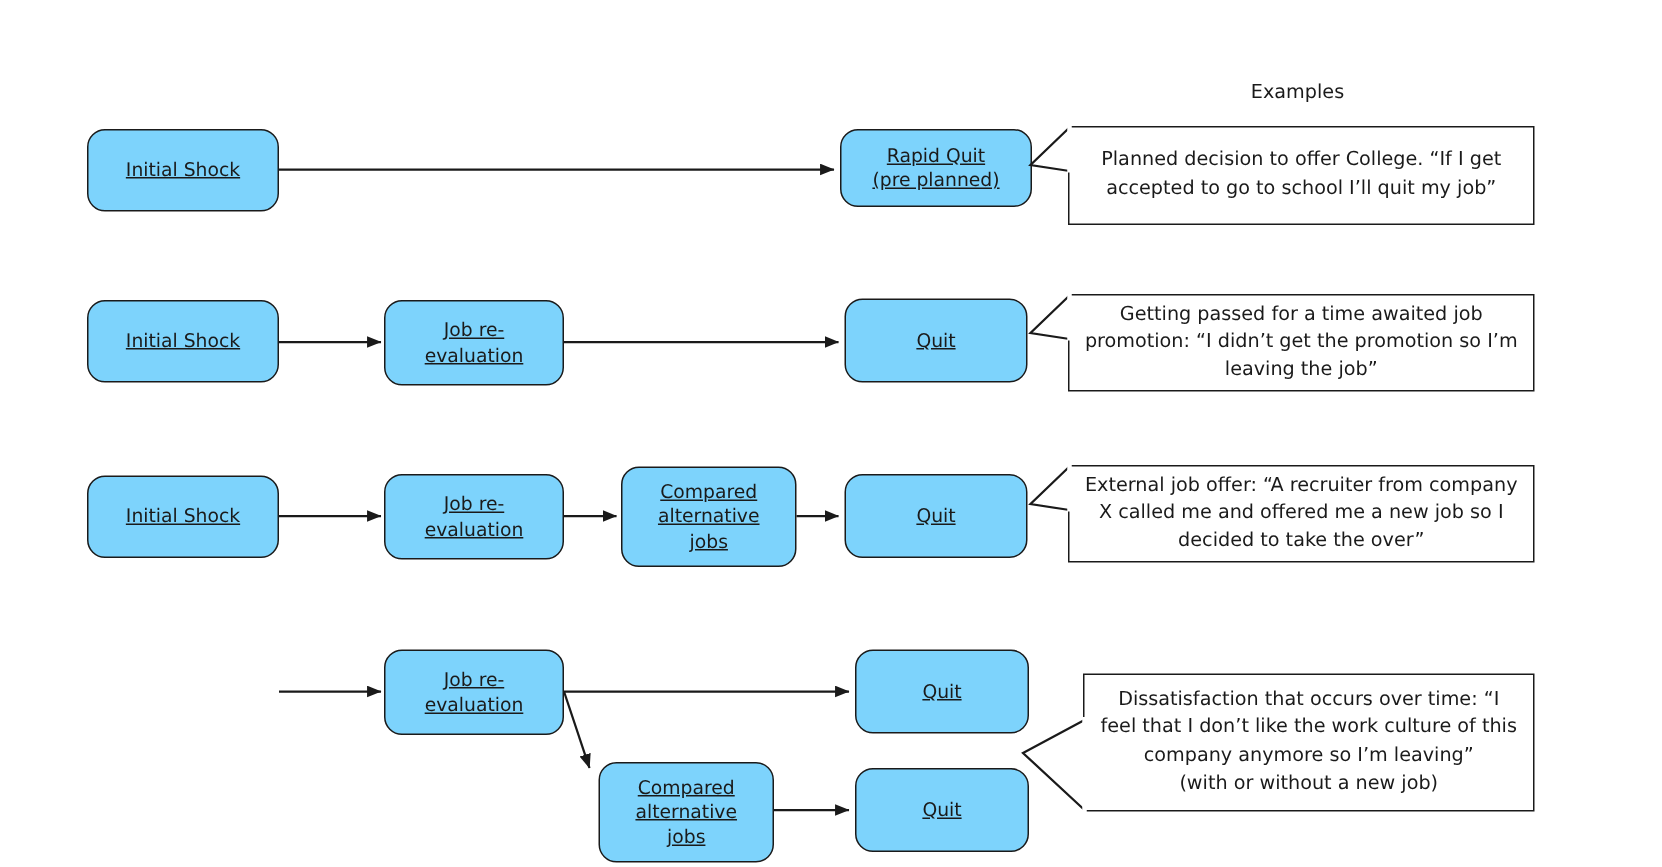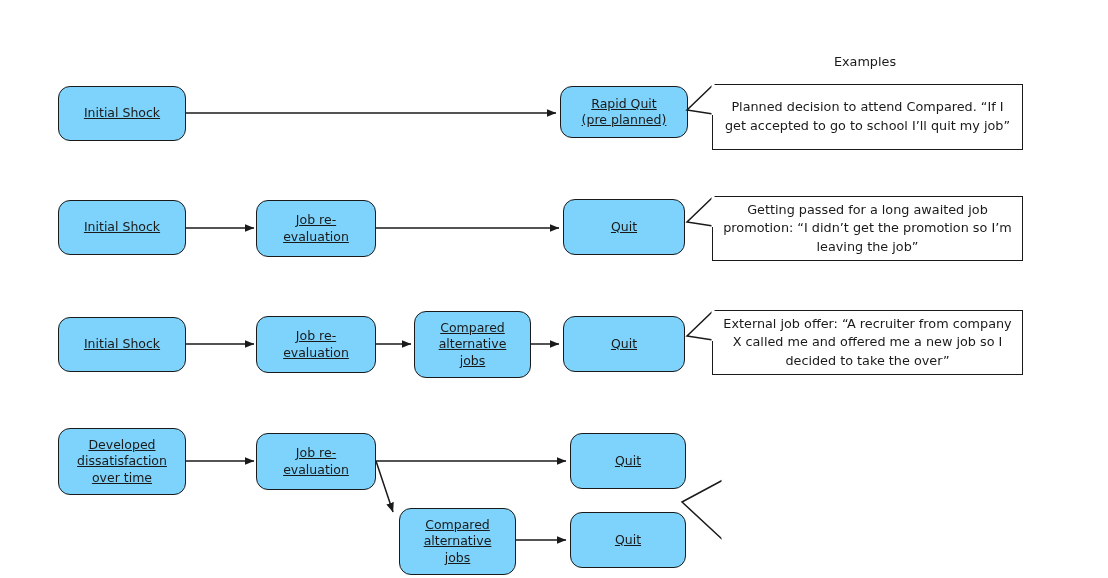--- a/index.html
+++ b/index.html
@@ -121,53 +121,52 @@
     <line x1="45" y1="0" x2="45" y2="64" stroke="#ffffff" stroke-width="3"></line>
   </svg>
 
   <div class="section-label" style="left:805px; width:120px; top:54px;">Examples</div>
 
   <div class="node" style="left:58px; top:86px; width:128px; height:55px;">Initial Shock</div>
 
   <div class="node" style="left:560px; top:86px; width:128px; height:52px;">Rapid Quit
 (pre planned)</div>
 
-  <div class="callout" style="left:712px; top:84px; width:311px; height:66px;">Planned decision to attend Compared.  “If I get accepted to go to school I’ll quit my job”</div>
+  <div class="callout" style="left:712px; top:84px; width:311px; height:66px;">Planned decision to offer College.  “If I get accepted to go to school I’ll quit my job”</div>
 
   <div class="node" style="left:58px; top:200px; width:128px; height:55px;">Initial Shock</div>
 
   <div class="node" style="left:256px; top:200px; width:120px; height:57px;">Job re-
 evaluation</div>
 
   <div class="node" style="left:563px; top:199px; width:122px; height:56px;">Quit</div>
 
-  <div class="callout" style="left:712px; top:196px; width:311px; height:65px;">Getting passed for a long awaited job promotion: “I didn’t get the promotion so I’m leaving the job”</div>
+  <div class="callout" style="left:712px; top:196px; width:311px; height:65px;">Getting passed for a time awaited job promotion: “I didn’t get the promotion so I’m leaving the job”</div>
 
   <div class="node" style="left:58px; top:317px; width:128px; height:55px;">Initial Shock</div>
 
   <div class="node" style="left:256px; top:316px; width:120px; height:57px;">Job re-
 evaluation</div>
 
   <div class="node" style="left:414px; top:311px; width:117px; height:67px;">Compared
 alternative
 jobs</div>
 
   <div class="node" style="left:563px; top:316px; width:122px; height:56px;">Quit</div>
 
   <div class="callout" style="left:712px; top:310px; width:311px; height:65px;">External job offer: “A recruiter from company X called me and offered me a new job so I decided to take the over”</div>
 
-  <div class="node" style="left:58px; top:428px; width:128px; height:67px;">Developed
-dissatisfaction
-over time</div>
 
   <div class="node" style="left:256px; top:433px; width:120px; height:57px;">Job re-
 evaluation</div>
 
   <div class="node" style="left:570px; top:433px; width:116px; height:56px;">Quit</div>
 
   <div class="node" style="left:399px; top:508px; width:117px; height:67px;">Compared
 alternative
 jobs</div>
 
   <div class="node" style="left:570px; top:512px; width:116px; height:56px;">Quit</div>
 
+  <div class="callout" style="left:722px; top:449px; width:301px; height:92px;">Dissatisfaction that occurs over time: “I feel that I don’t like the work culture of this company anymore so I’m leaving”
+(with or without a new job)</div>
 
 </div>
 
 </body></html>

